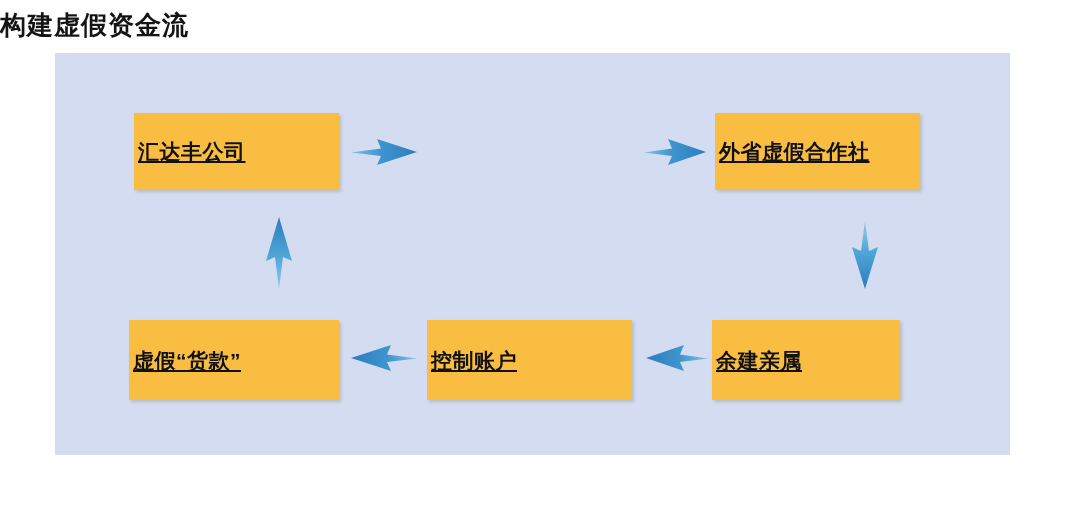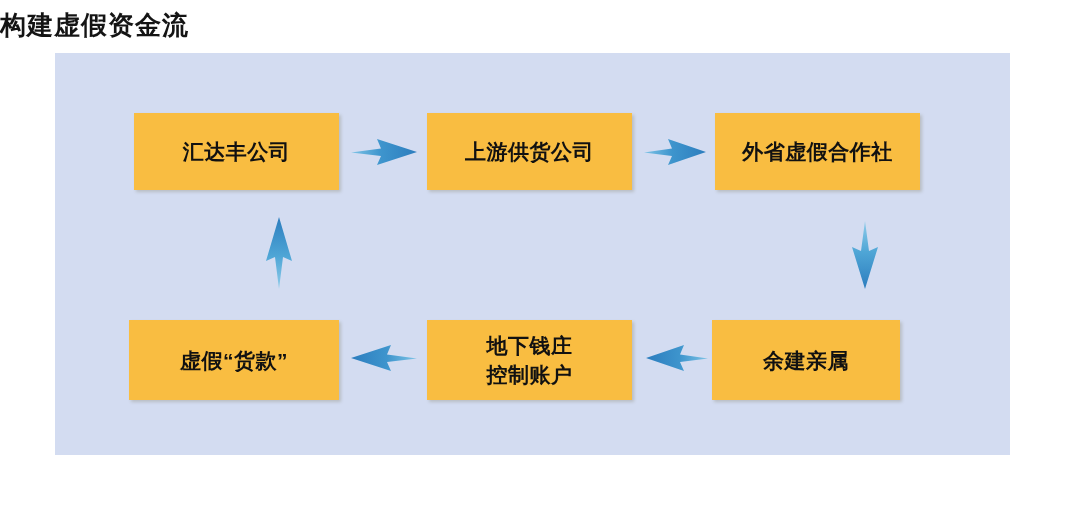--- a/index.html
+++ b/index.html
@@ -39,29 +39,30 @@
     background: #d3dcf1;
   }
 
   
   .flow-box {
     position: absolute;
     background: #f9bd41;
     box-shadow: 2px 2px 3px rgba(120, 110, 80, 0.28);
     display: flex;
     align-items: center;
-    justify-content: center;
+    justify-content: flex-start;
     text-align: center;
     color: #111111;
     font-weight: bold;
     font-size: 21px;
     line-height: 29px;
     letter-spacing: 0.5px;
     box-sizing: border-box;
     padding: 2px 4px;
+    text-decoration: underline;
   }
   .flow-box .bx-line {
     display: block;
     white-space: nowrap;
   }
 
   
   #box-huidafeng     { left: 79px;  top: 60px;  width: 205px; height: 77px; }
   #box-supplier      { left: 372px; top: 60px;  width: 205px; height: 77px; }
   #box-fakecoop      { left: 660px; top: 60px;  width: 205px; height: 77px; }
@@ -87,37 +88,33 @@
 <body>
 
 <div id="diagram-title">构建虚假资金流</div>
 
 <div id="flow-panel">
 
   <div class="flow-box" id="box-huidafeng">
     <span class="bx-line">汇达丰公司</span>
   </div>
 
-  <div class="flow-box" id="box-supplier">
-    <span class="bx-line">上游供货公司</span>
-  </div>
 
   <div class="flow-box" id="box-fakecoop">
     <span class="bx-line">外省虚假合作社</span>
   </div>
 
   <div class="flow-box" id="box-importpay">
     <div>
       <span class="bx-line">虚假“货款”</span>
     </div>
   </div>
 
   <div class="flow-box" id="box-undergroundbk">
     <div>
-      <span class="bx-line">地下钱庄</span>
       <span class="bx-line">控制账户</span>
     </div>
   </div>
 
   <div class="flow-box" id="box-relative">
     <div>
       <span class="bx-line">余建亲属</span>
     </div>
   </div>
 

